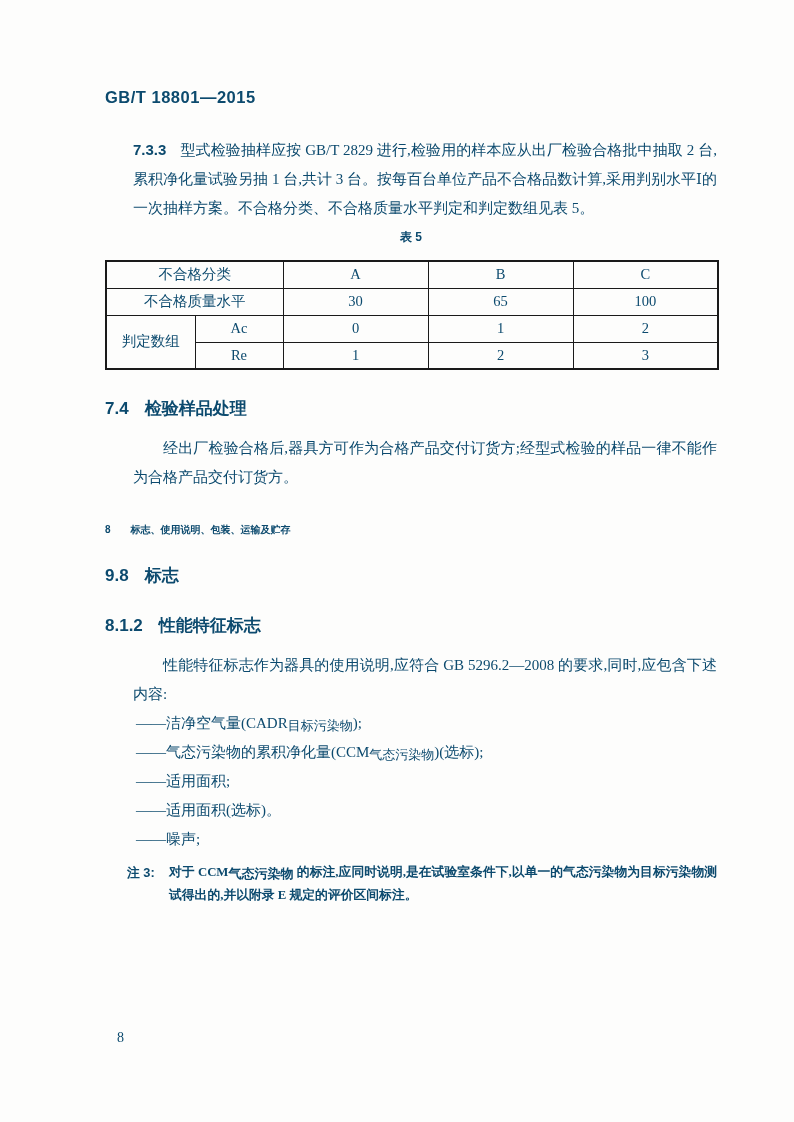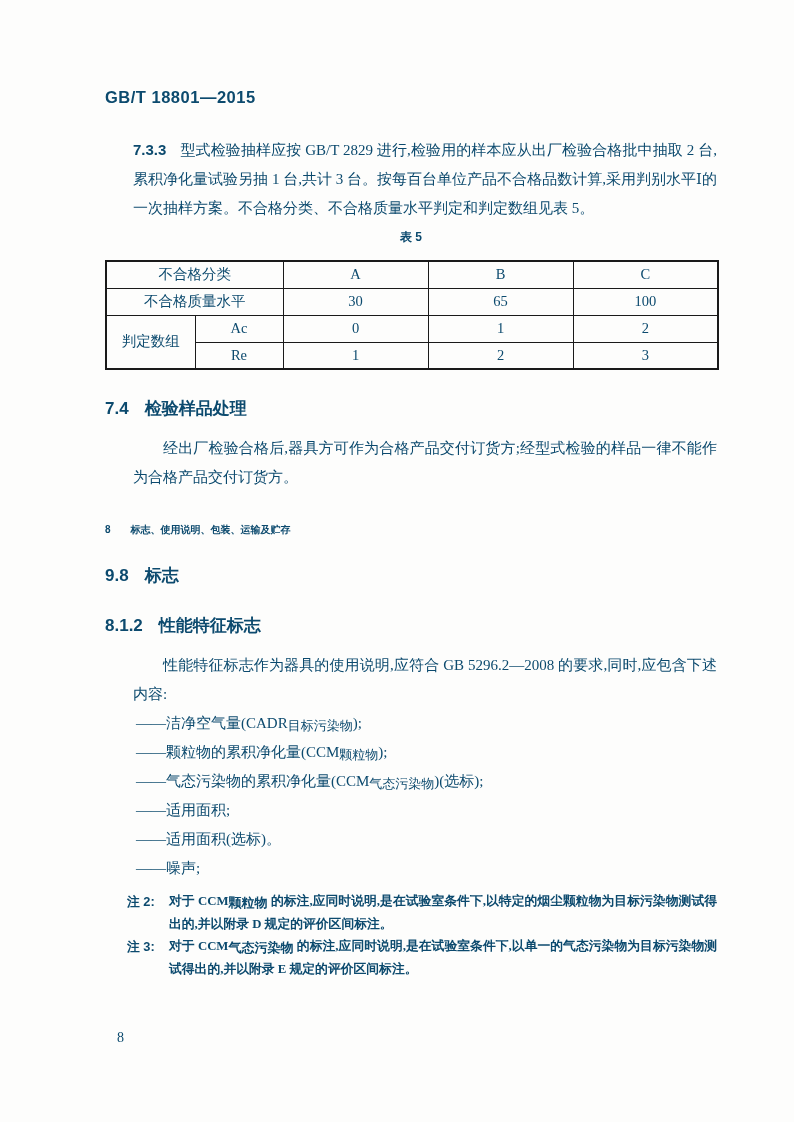--- a/index.html
+++ b/index.html
@@ -166,32 +166,27 @@
     <div class="heading hei"><span class="h-num">9.8</span><span>标志</span></div>
 
 
 
     <div class="heading hei"><span class="h-num">8.1.2</span><span>性能特征标志</span></div>
 
     <p class="para indent">性能特征标志作为器具的使用说明,应符合 GB 5296.2—2008 的要求,同时,应包含下述内容:</p>
 
     <div class="bullets">
       <div class="bullet"><span>——洁净空气量(CADR</span><sub>目标污染物</sub><span>);</span></div>
-      <div class="bullet"><span>——颗粒物的累积净化量(CCM</span><sub>颗粒物</sub><span>);</span></div>
       <div class="bullet"><span>——气态污染物的累积净化量(CCM</span><sub>气态污染物</sub><span>)(选标);</span></div>
       <div class="bullet"><span>——适用面积;</span><sub></sub><span></span></div>
       <div class="bullet"><span>——适用面积(选标)。</span><sub></sub><span></span></div>
       <div class="bullet"><span>——噪声;</span><sub></sub><span></span></div>
     </div>
 
     <div class="notes">
-      <div class="note">
-        <span class="note-label">注 2:</span>
-        <span class="note-text"><span>对于 CCM</span><sub>颗粒物</sub><span> 的标注,应同时说明,是在试验室条件下,以特定的烟尘颗粒物为目标污染物测试得出的,并以附录 D 规定的评价区间标注。</span></span>
-      </div>
       <div class="note">
         <span class="note-label">注 3:</span>
         <span class="note-text"><span>对于 CCM</span><sub>气态污染物</sub><span> 的标注,应同时说明,是在试验室条件下,以单一的气态污染物为目标污染物测试得出的,并以附录 E 规定的评价区间标注。</span></span>
       </div>
     </div>
 
   </div>
 
   <div class="page-number">8</div>
 </div>

